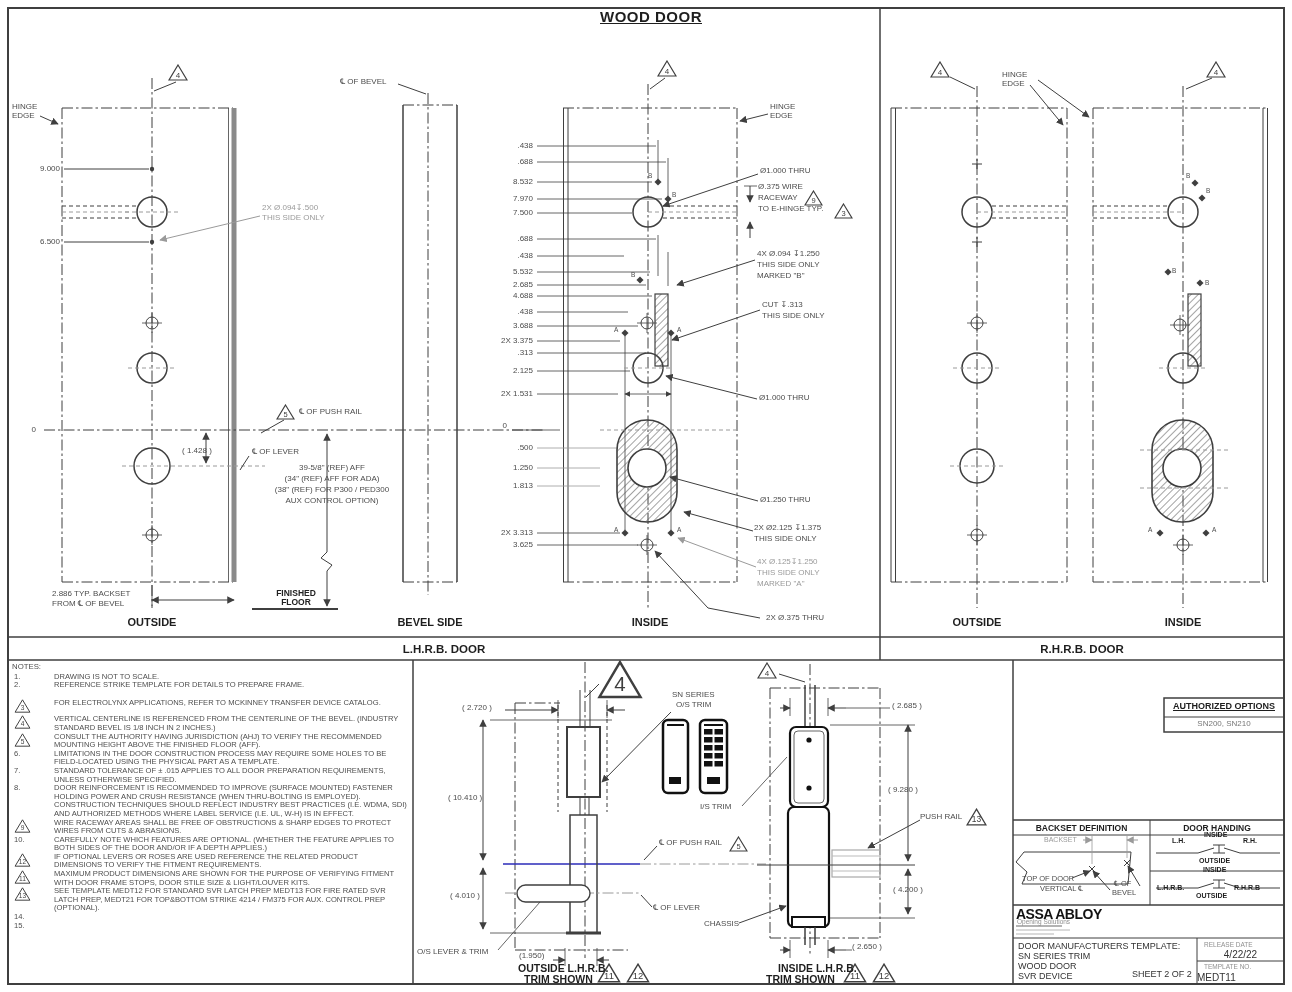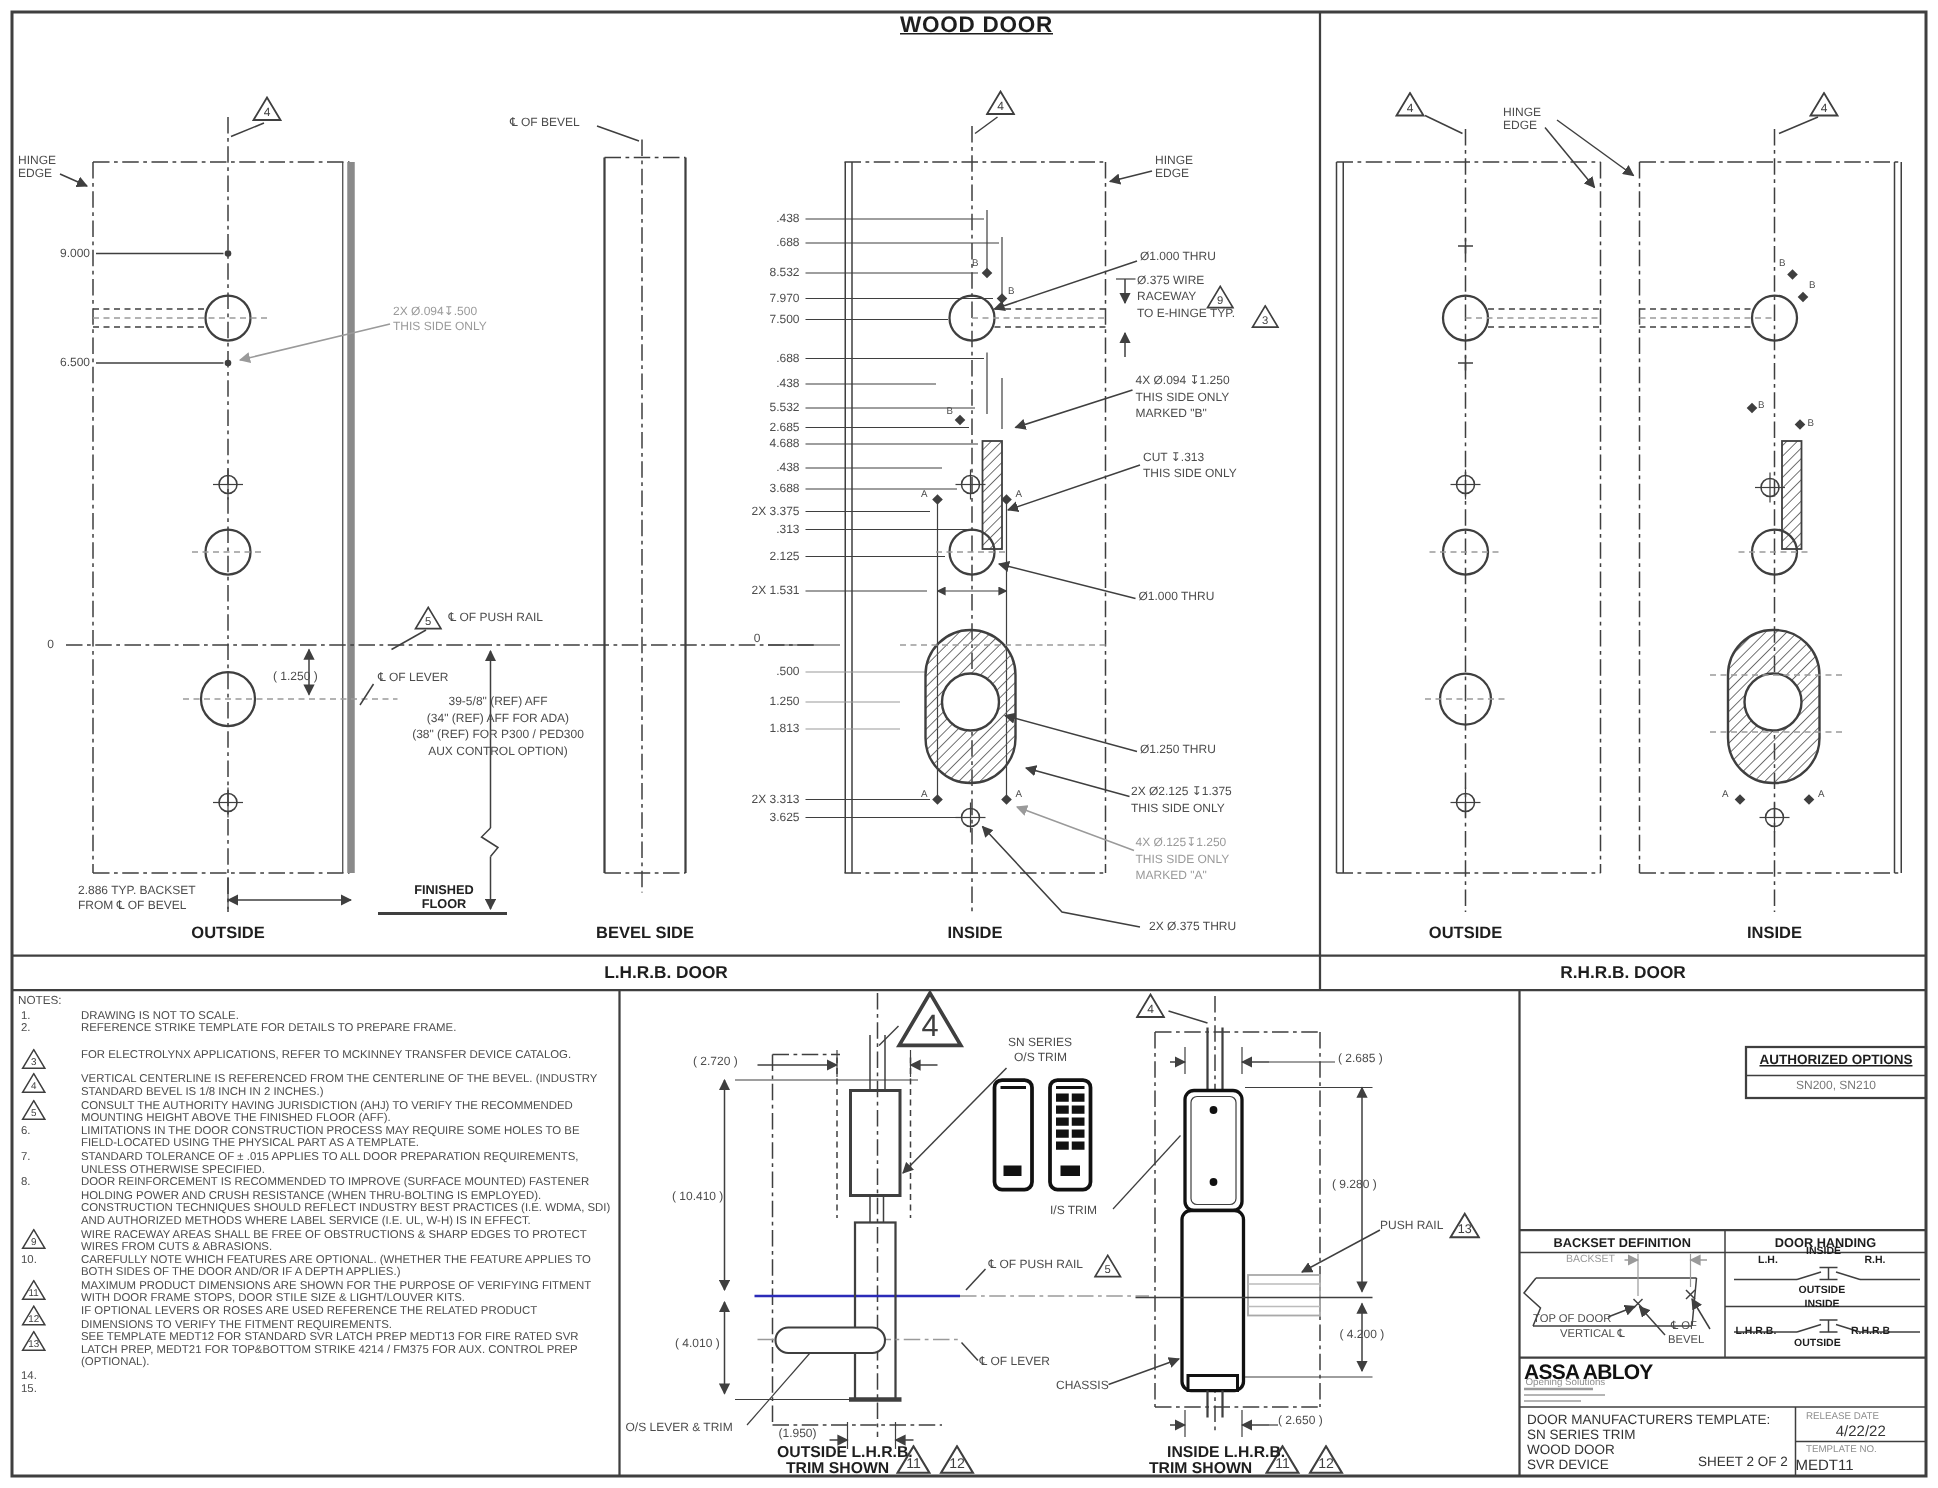--- a/index.html
+++ b/index.html
@@ -497,21 +497,21 @@
       <text x="10" y="13.5">12</text>
     </svg>
 
 <div class="lbl" style="left:12px;top:102px;">HINGE</div>
 <div class="lbl" style="left:12px;top:111px;">EDGE</div>
 <div class="lbl r" style="left:18px;top:164px;width:42px;">9.000</div>
 <div class="lbl r" style="left:18px;top:237px;width:42px;">6.500</div>
 <div class="lbl gtx" style="left:262px;top:203px;">2X Ø.094↧.500</div>
 <div class="lbl gtx" style="left:262px;top:213px;">THIS SIDE ONLY</div>
 <div class="lbl r" style="left:20px;top:425px;width:16px;">0</div>
-<div class="lbl" style="left:182px;top:446px;">( 1.250 )</div>
+<div class="lbl" style="left:182px;top:446px;">( 1.428 )</div>
 <div class="lbl" style="left:299px;top:407px;">℄ OF PUSH RAIL</div>
 <div class="lbl" style="left:252px;top:447px;">℄ OF LEVER</div>
 <div class="lbl c" style="left:252px;top:463px;width:160px;">39-5/8" (REF) AFF</div>
 <div class="lbl c" style="left:252px;top:474px;width:160px;">(34" (REF) AFF FOR ADA)</div>
 <div class="lbl c" style="left:252px;top:485px;width:160px;">(38" (REF) FOR P300 / PED300</div>
 <div class="lbl c" style="left:252px;top:496px;width:160px;">AUX CONTROL OPTION)</div>
 <div class="lbl bld" style="left:253px;top:588px;width:86px;text-align:center;font-size:8.5px;">FINISHED</div>
 <div class="lbl bld" style="left:253px;top:597px;width:86px;text-align:center;font-size:8.5px;">FLOOR</div>
 <div class="lbl" style="left:52px;top:589px;">2.886 TYP. BACKSET</div>
 <div class="lbl" style="left:52px;top:599px;">FROM ℄ OF BEVEL</div>
@@ -633,30 +633,30 @@
           </svg></span>
         <span class="t">WIRE RACEWAY AREAS SHALL BE FREE OF OBSTRUCTIONS &amp; SHARP EDGES TO PROTECT WIRES FROM CUTS &amp; ABRASIONS.</span>
       </div>
   <div class="note">
         <span class="m">10.</span>
         <span class="t">CAREFULLY NOTE WHICH FEATURES ARE OPTIONAL. (WHETHER THE FEATURE APPLIES TO BOTH SIDES OF THE DOOR AND/OR IF A DEPTH APPLIES.)</span>
       </div>
   <div class="note">
         <span class="m"><svg class="flag" style="position:static" width="17" height="14" viewBox="0 0 20 17">
             <polygon points="10,1 19,16 1,16"></polygon>
+            <text x="10" y="13.5">12</text>
+          </svg></span>
+        <span class="t">IF OPTIONAL LEVERS OR ROSES ARE USED REFERENCE THE RELATED PRODUCT DIMENSIONS TO VERIFY THE FITMENT REQUIREMENTS.</span>
+      </div>
+  <div class="note">
+        <span class="m"><svg class="flag" style="position:static" width="17" height="14" viewBox="0 0 20 17">
+            <polygon points="10,1 19,16 1,16"></polygon>
             <text x="10" y="13.5">11</text>
           </svg></span>
         <span class="t">MAXIMUM PRODUCT DIMENSIONS ARE SHOWN FOR THE PURPOSE OF VERIFYING FITMENT WITH DOOR FRAME STOPS, DOOR STILE SIZE &amp; LIGHT/LOUVER KITS.</span>
-      </div>
-  <div class="note">
-        <span class="m"><svg class="flag" style="position:static" width="17" height="14" viewBox="0 0 20 17">
-            <polygon points="10,1 19,16 1,16"></polygon>
-            <text x="10" y="13.5">12</text>
-          </svg></span>
-        <span class="t">IF OPTIONAL LEVERS OR ROSES ARE USED REFERENCE THE RELATED PRODUCT DIMENSIONS TO VERIFY THE FITMENT REQUIREMENTS.</span>
       </div>
   <div class="note">
         <span class="m"><svg class="flag" style="position:static" width="17" height="14" viewBox="0 0 20 17">
             <polygon points="10,1 19,16 1,16"></polygon>
             <text x="10" y="13.5">13</text>
           </svg></span>
         <span class="t">SEE TEMPLATE MEDT12 FOR STANDARD SVR LATCH PREP MEDT13 FOR FIRE RATED SVR LATCH PREP, MEDT21 FOR TOP&amp;BOTTOM STRIKE 4214 / FM375  FOR AUX. CONTROL PREP (OPTIONAL).</span>
       </div>
   <div class="note">
         <span class="m">14.</span>

